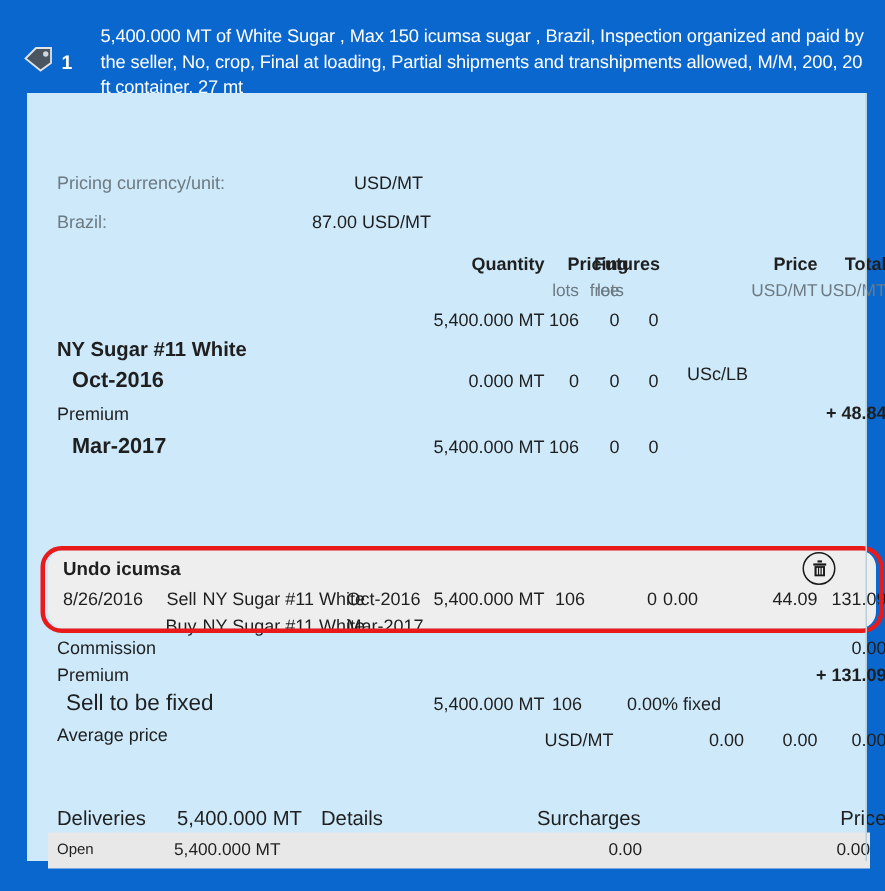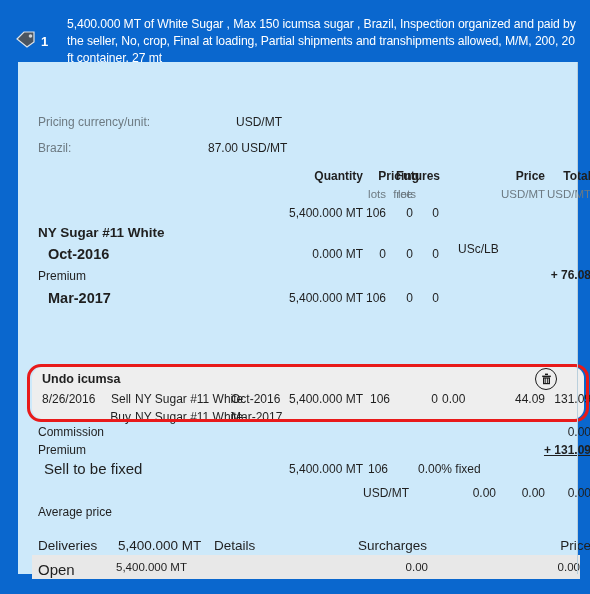--- a/index.html
+++ b/index.html
@@ -224,21 +224,21 @@
     <div class="cell-l big" style="left:20px; top:163px;">NY Sugar #11 White</div>
     <div class="cell-l" style="left:440px; top:164px;margin-top:16px;">USc/LB</div>
 
     <div class="cell-l big" style="left:30px; top:184px; font-size:14.5px;">Oct-2016</div>
     <div class="cell" style="left:250px; top:185px; width:95px;">0.000 MT</div>
     <div class="cell" style="left:330px; top:185px; width:38px;">0</div>
     <div class="cell" style="left:365px; top:185px; width:30px;">0</div>
     <div class="cell" style="left:392px; top:185px; width:29px;">0</div>
 
     <div class="cell-l lbl-grey" style="left:20px; top:207px;">Premium</div>
-    <div class="cell bold" style="left:505px; top:206px; width:68px;">+ 76.08</div>
+    <div class="cell bold" style="left:505px; top:206px; width:68px;">+ 48.84</div>
 
     <div class="cell-l big" style="left:30px; top:228px; font-size:14.5px;">Mar-2017</div>
     <div class="cell" style="left:250px; top:229px; width:95px;">5,400.000 MT</div>
     <div class="cell" style="left:330px; top:229px; width:38px;">106</div>
     <div class="cell" style="left:365px; top:229px; width:30px;">0</div>
     <div class="cell" style="left:392px; top:229px; width:29px;">0</div>
 
     <div id="undo-inner"></div>
 
     <div class="cell-l bold" style="left:24px; top:310px; font-size:12.5px;">Undo icumsa</div>
@@ -268,39 +268,39 @@
     <div class="cell" style="left:72px; top:348px; width:41px;">Buy</div>
     <div class="cell-l" style="left:117px; top:348px;">NY Sugar #11 White</div>
     <div class="cell-l" style="left:213px; top:348px;">Mar-2017</div>
 
     <div id="undo-box"></div>
 
     <div class="cell-l lbl-grey" style="left:20px; top:363px;">Commission</div>
     <div class="cell" style="left:505px; top:363px; width:68px;">0.00</div>
 
     <div class="cell-l lbl-grey" style="left:20px; top:381px;">Premium</div>
-    <div class="cell bold" style="left:505px; top:381px; width:68px;text-decoration:underline;">+ 131.09</div>
+    <div class="cell bold" style="left:505px; top:381px; width:68px;">+ 131.09</div>
 
     <div class="cell-l" style="left:26px; top:398px; font-size:15px;">Sell to be fixed</div>
     <div class="cell" style="left:250px; top:400px; width:95px;">5,400.000 MT</div>
     <div class="cell-l" style="left:350px; top:400px;">106</div>
     <div class="cell-l" style="left:400px; top:400px;">0.00% fixed</div>
 
-    <div class="cell-l lbl-grey" style="left:20px; top:443px;text-align:center;">Average price</div>
+    <div class="cell-l lbl-grey" style="left:20px; top:421px;text-align:center;">Average price</div>
     <div class="cell-l" style="left:345px; top:424px;">USD/MT</div>
     <div class="cell" style="left:420px; top:424px; width:58px;">0.00</div>
     <div class="cell" style="left:470px; top:424px; width:57px;">0.00</div>
     <div class="cell" style="left:515px; top:424px; width:58px;">0.00</div>
 
     <div class="cell-l" style="left:20px; top:476px; font-size:13.5px;">Deliveries</div>
     <div class="cell-l" style="left:100px; top:476px; font-size:13.5px;">5,400.000 MT</div>
     <div class="cell-l" style="left:196px; top:476px; font-size:13.5px;">Details</div>
     <div class="cell-l" style="left:340px; top:476px; font-size:13.5px;">Surcharges</div>
     <div class="cell" style="left:505px; top:476px; width:68px; font-size:13.5px;">Price</div>
 
     <div id="deliv-row"></div>
-    <div class="cell-l" style="left:20px; top:499px; font-size:15px;">Open</div>
+    <div class="cell-l" style="left:20px; top:499px; font-size:10px;">Open</div>
     <div class="cell-l" style="left:98px; top:499px; font-size:11.5px;">5,400.000 MT</div>
     <div class="cell" style="left:345px; top:499px; width:65px; font-size:11.5px;">0.00</div>
     <div class="cell" style="left:500px; top:499px; width:62px; font-size:11.5px;">0.00</div>
 
   </div>
 </div>
 
 </body></html>

